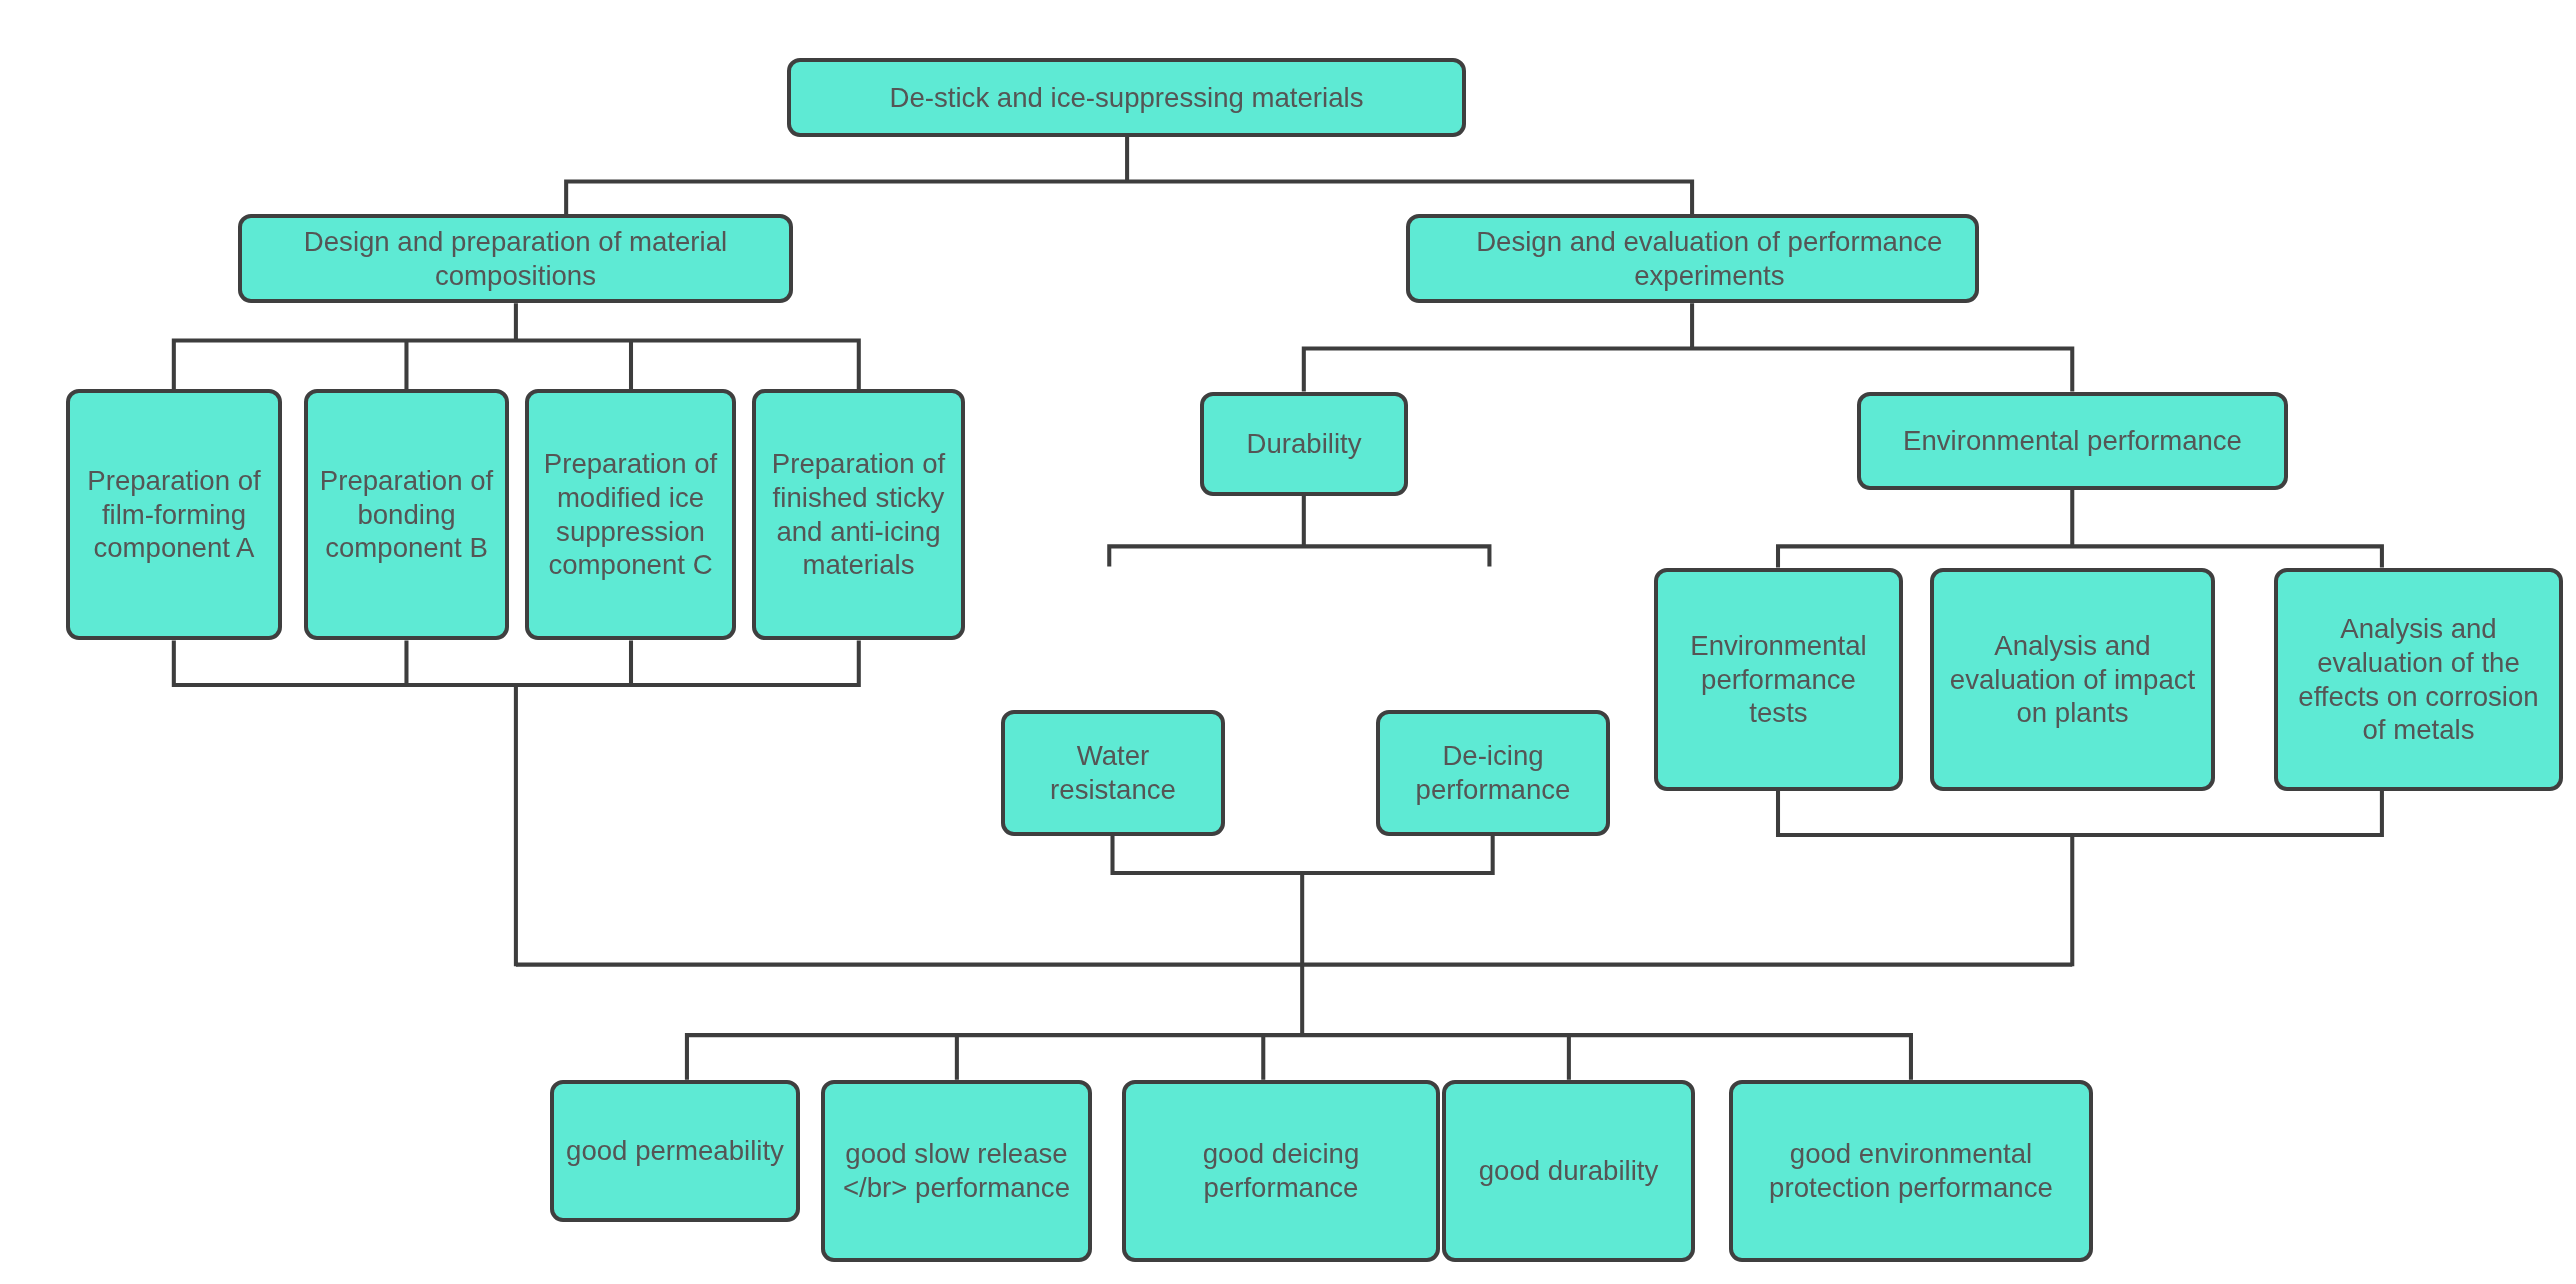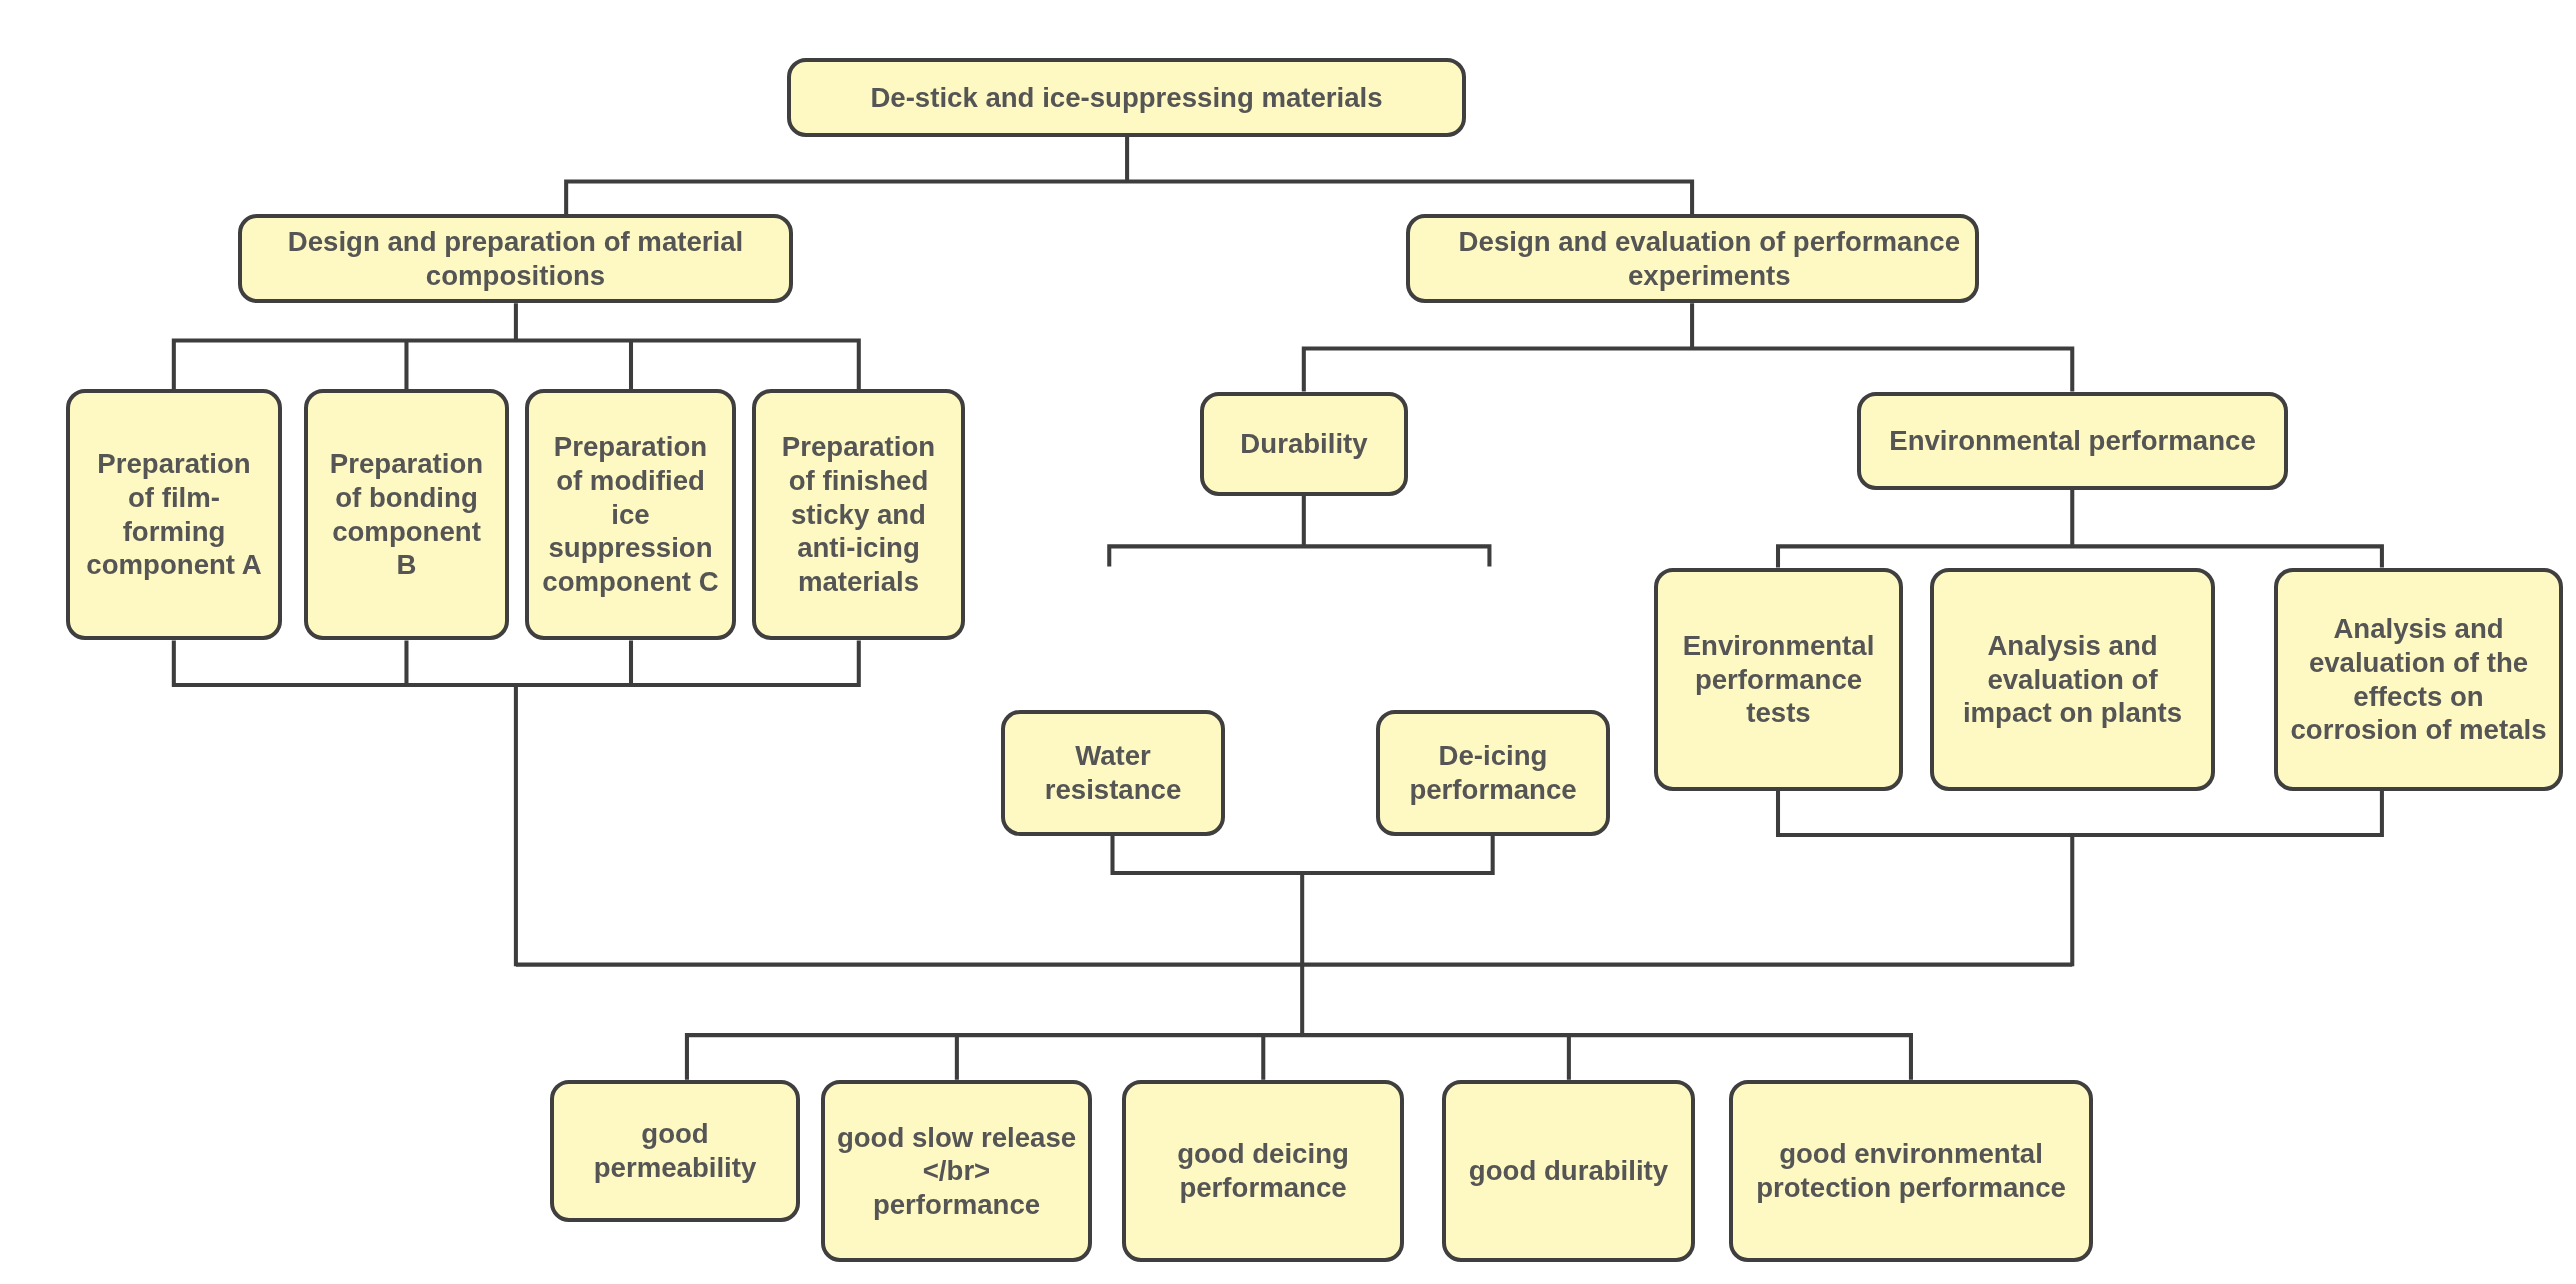--- a/index.html
+++ b/index.html
@@ -23,31 +23,30 @@
   }
   .connector {
     stroke: var(--line, #3d3d3d);
     stroke-width: 5;
     fill: none;
   }
   .node {
     position: absolute;
     box-sizing: border-box;
     border: 4px solid var(--border, #3f3f3f);
-    border-radius: 19px;
-    background: #fef9c3;
+    border-radius: 13px;
+    background: #5eead4;
     color: var(--text, #555555);
     display: flex;
     align-items: center;
     justify-content: center;
     text-align: center;
     font-size: 27.6px;
     line-height: 1.22;
     padding: 6.5px 11.4px;
-    font-weight: bold;
   }
 </style>
 </head>
 <body>
 
 <div id="canvas" style="--bg: #ffffff; --line: #3d3d3d; --border: #3f3f3f; --text: #555555;">
 
   <svg id="wires" viewBox="0 0 3177 1584">
     <path class="connector" d="M1390 168 V224 M698 264 V224 H2087 V264"></path>
     <path class="connector" d="M636 374 V420 M214 480 V420 H1059 V480 M501 420 V480 M778 420 V480"></path>
@@ -88,20 +87,20 @@
   <div class="node" style="left:1654px; top:568px; width:249px; height:223px;">Environmental performance tests</div>
 
   <div class="node" style="left:1930px; top:568px; width:285px; height:223px;">Analysis and evaluation of impact on plants</div>
 
   <div class="node" style="left:2238px; top:568px; width:289px; height:223px;margin-left:36px;">Analysis and evaluation of the effects on corrosion of metals</div>
 
   <div class="node" style="left:550px; top:1080px; width:250px; height:142px;">good permeability</div>
 
   <div class="node" style="left:821px; top:1080px; width:271px; height:182px;">good slow release &lt;/br&gt; performance</div>
 
-  <div class="node" style="left:1122px; top:1080px; width:282px; height:182px;">good deicing performance</div>
+  <div class="node" style="left:1122px; top:1080px; width:318px; height:182px;">good deicing performance</div>
 
   <div class="node" style="left:1442px; top:1080px; width:253px; height:182px;">good durability</div>
 
   <div class="node" style="left:1729px; top:1080px; width:364px; height:182px;">good environmental protection performance</div>
 
 </div>
 
 
 </body></html>

